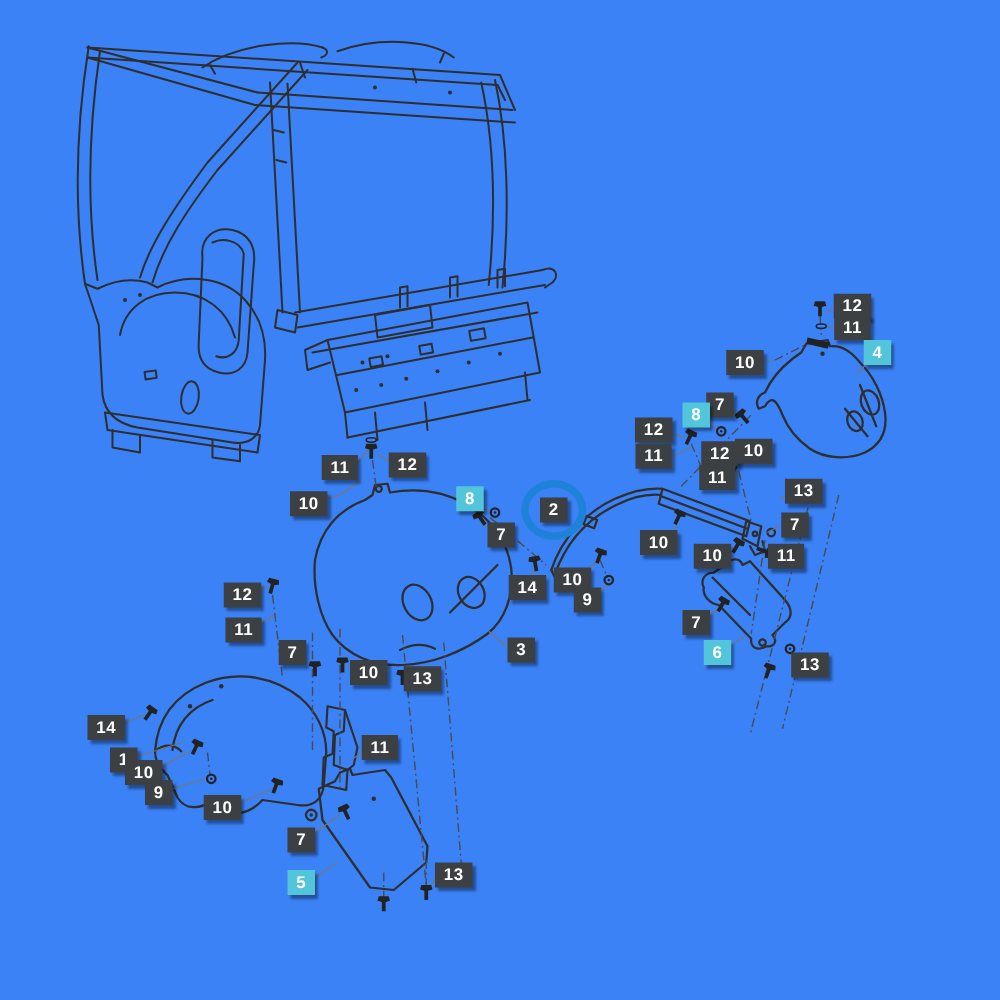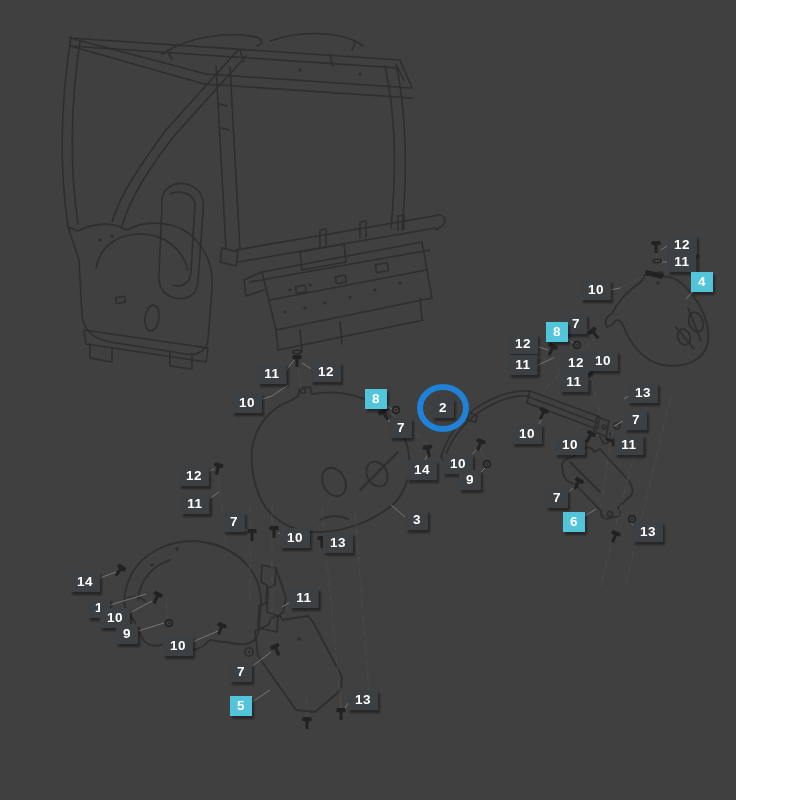--- a/index.html
+++ b/index.html
@@ -1,17 +1,17 @@
 <!DOCTYPE html>
 <html><head>
 <meta charset="utf-8">
 <style>
   html,body{margin:0;padding:0;background:#ffffff;}
   .stage{
-    position:relative;width:736px;height:800px;background:#404040;overflow:hidden;
+    position:relative;width:800px;height:800px;background:#3b82f6;overflow:hidden;
     font-family:"Liberation Sans", sans-serif;
   }
   .diagram-svg{position:absolute;left:0;top:0;width:800px;height:800px;}
   .callout{
     position:absolute;
     transform:translate(-50%,-50%);
     background:var(--dark-bg,#3c4043);
     color:var(--label-text,#ffffff);
     font:bold 13.5px/16px "Liberation Sans", sans-serif;
     padding:2px 7px;

